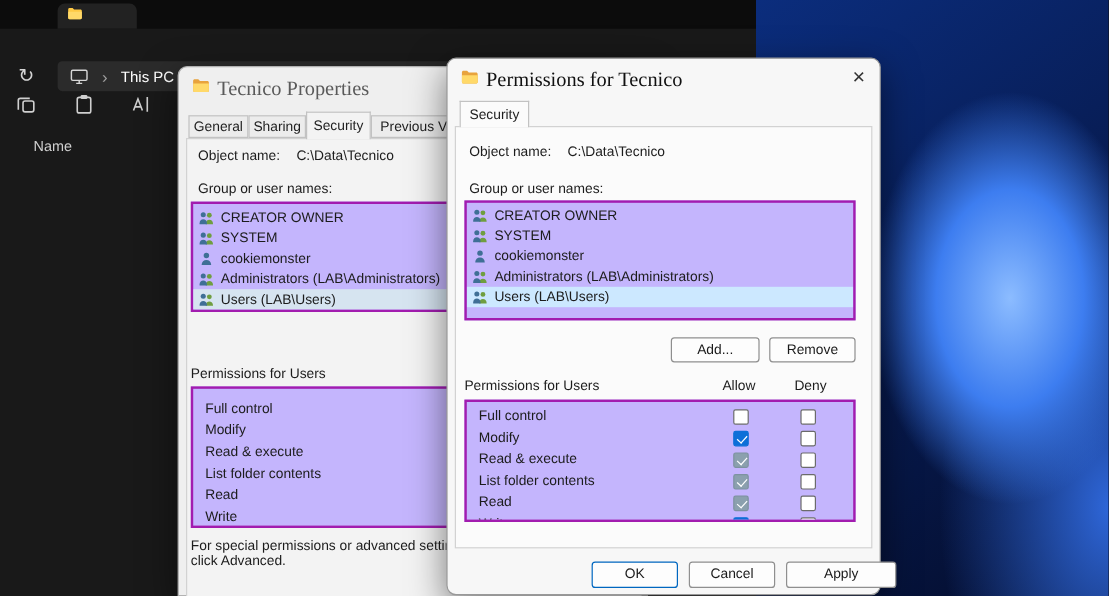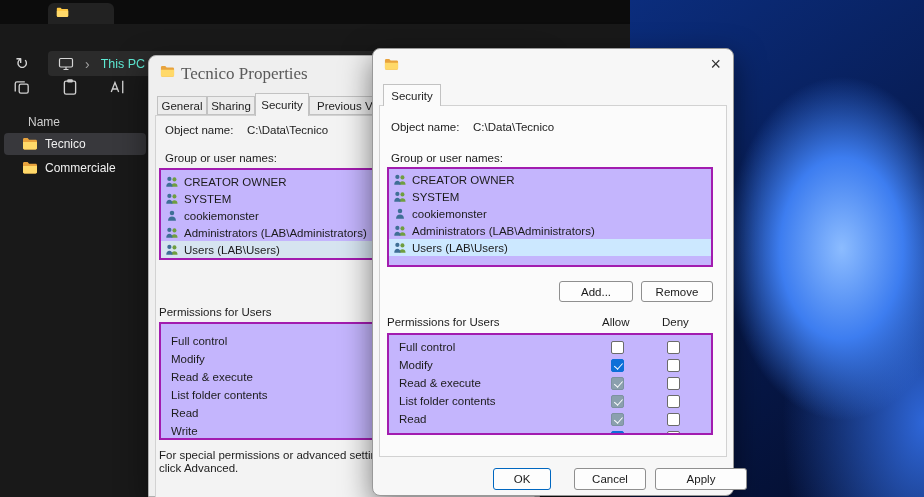--- a/index.html
+++ b/index.html
@@ -16,21 +16,21 @@
   
   .explorer{position:absolute;left:0;top:0;width:630px;height:497px;background:#191919;}
   .tabstrip{position:absolute;left:0;top:0;width:630px;height:24px;background:#0c0c0c;}
   .etab{position:absolute;left:48px;top:3px;width:58px;height:21px;background:#222;
         border-radius:6px 6px 0 0;display:flex;align-items:center;padding-left:8px;}
   .addr{position:absolute;left:0;top:24px;width:630px;height:38px;background:#191919;}
   .refresh{position:absolute;left:12px;top:30px;width:20px;height:20px;color:#d4d4d4;
            font-size:16px;line-height:20px;text-align:center;cursor:default;}
   .crumbbox{position:absolute;left:48px;top:27px;width:410px;height:25px;background:#2b2b2b;
             border-radius:4px;display:flex;align-items:center;padding:0 10px;box-sizing:border-box;}
-  .crumb{color:#5eead4;font-size:12.5px;white-space:nowrap;}
+  .crumb{color:#ffffff;font-size:12.5px;white-space:nowrap;}
   .chev{color:#a0a0a0;font-size:14px;padding:0 11px;line-height:12px;}
   .searchbox{position:absolute;left:468px;top:27px;width:150px;height:25px;background:#2b2b2b;
              border-radius:4px;display:flex;align-items:center;padding:0 10px;box-sizing:border-box;}
   .searchbox input{flex:1;background:transparent;border:0;outline:0;color:#9d9d9d;font-size:12px;
                    font-family:inherit;min-width:0;}
   .search-glyph{position:relative;width:9px;height:9px;border:1.5px solid #a2a2a2;border-radius:50%;
                 flex:0 0 auto;margin-right:2px;}
   .search-glyph::after{content:"";position:absolute;width:5px;height:1.5px;background:#a2a2a2;
                 transform:rotate(45deg);left:8px;top:10px;}
   .toolbar{position:absolute;left:0;top:66px;width:630px;height:40px;}
@@ -159,38 +159,20 @@
           <svg width="18" height="18" viewBox="0 0 16 16" class="tbi">
               <path d="M2 12.5 5.3 4l3.3 8.5M3.2 9.8h4.3"></path>
               <path d="M12.2 2.5v11"></path>
             </svg>
         </span>
       </div>
     </div>
 
     <div class="listhead">Name</div>
 
-    <div class="filerow selected" style="top:133px;">
-      <span style="display:flex;">
-        <svg width="16" height="16" viewBox="0 0 16 16">
-            <path d="M1 3.5c0-.8.6-1.4 1.4-1.4h3.2l1.5 1.6h6.5c.8 0 1.4.6 1.4 1.4v7c0 .8-.6 1.4-1.4 1.4H2.4A1.4 1.4 0 0 1 1 12.1z" fill="#e8a33d"></path>
-            <path d="M1 6h14v6.1c0 .8-.6 1.4-1.4 1.4H2.4A1.4 1.4 0 0 1 1 12.1z" fill="#ffd969"></path>
-          </svg>
-      </span>
-      <span>Tecnico</span>
-    </div>
-    <div class="filerow" style="top:157px;">
-      <span style="display:flex;">
-        <svg width="16" height="16" viewBox="0 0 16 16">
-            <path d="M1 3.5c0-.8.6-1.4 1.4-1.4h3.2l1.5 1.6h6.5c.8 0 1.4.6 1.4 1.4v7c0 .8-.6 1.4-1.4 1.4H2.4A1.4 1.4 0 0 1 1 12.1z" fill="#e8a33d"></path>
-            <path d="M1 6h14v6.1c0 .8-.6 1.4-1.4 1.4H2.4A1.4 1.4 0 0 1 1 12.1z" fill="#ffd969"></path>
-          </svg>
-      </span>
-      <span>Commerciale</span>
-    </div>
   </div>
 
   <div class="dlg" id="propsDlg">
     <span class="dticon">
       <svg width="15" height="15" viewBox="0 0 16 16">
           <path d="M1 3.5c0-.8.6-1.4 1.4-1.4h3.2l1.5 1.6h6.5c.8 0 1.4.6 1.4 1.4v7c0 .8-.6 1.4-1.4 1.4H2.4A1.4 1.4 0 0 1 1 12.1z" fill="#e8a33d"></path>
           <path d="M1 6h14v6.1c0 .8-.6 1.4-1.4 1.4H2.4A1.4 1.4 0 0 1 1 12.1z" fill="#ffd969"></path>
         </svg>
     </span>
     <span class="dtitle">Tecnico Properties</span>
@@ -278,20 +260,21 @@
     <span class="lbl" style="left:10px;top:406px;">click Advanced.</span>
   </div>
 
   <div class="dlg" id="permDlg">
     <span class="dticon">
       <svg width="15" height="15" viewBox="0 0 16 16">
           <path d="M1 3.5c0-.8.6-1.4 1.4-1.4h3.2l1.5 1.6h6.5c.8 0 1.4.6 1.4 1.4v7c0 .8-.6 1.4-1.4 1.4H2.4A1.4 1.4 0 0 1 1 12.1z" fill="#e8a33d"></path>
           <path d="M1 6h14v6.1c0 .8-.6 1.4-1.4 1.4H2.4A1.4 1.4 0 0 1 1 12.1z" fill="#ffd969"></path>
         </svg>
     </span>
+    <span class="dtitle">Permissions for Tecnico</span>
     <span class="closex">×</span>
 
     <div class="pane"></div>
     <div class="tabbtn">Security</div>
 
     <span class="lbl" style="left:18px;top:72px;">Object name:</span>
     <span class="lbl" style="left:100px;top:72px;">C:\Data\Tecnico</span>
 
     <span class="lbl" style="left:18px;top:103px;">Group or user names:</span>
 
@@ -384,18 +367,18 @@
         <span class="cb cb-allow st-checked-inherited"></span>
         <span class="cb cb-deny st-unchecked"></span>
       </div>
       <div class="prow">
         <span class="pname">Write</span>
         <span class="cb cb-allow st-checked-active"></span>
         <span class="cb cb-deny st-unchecked"></span>
       </div>
     </div>
 
-    <button class="btn default" style="left:120px;top:419px;width:58px;height:22px;">OK</button>
+    <button class="btn default" style="left:120px;top:419px;width:72px;height:22px;">OK</button>
     <button class="btn" style="left:201px;top:419px;width:72px;height:22px;">Cancel</button>
     <button class="btn" style="left:282px;top:419px;width:92px;height:22px;">Apply</button>
   </div>
 
 </div>
 
 </body></html>

